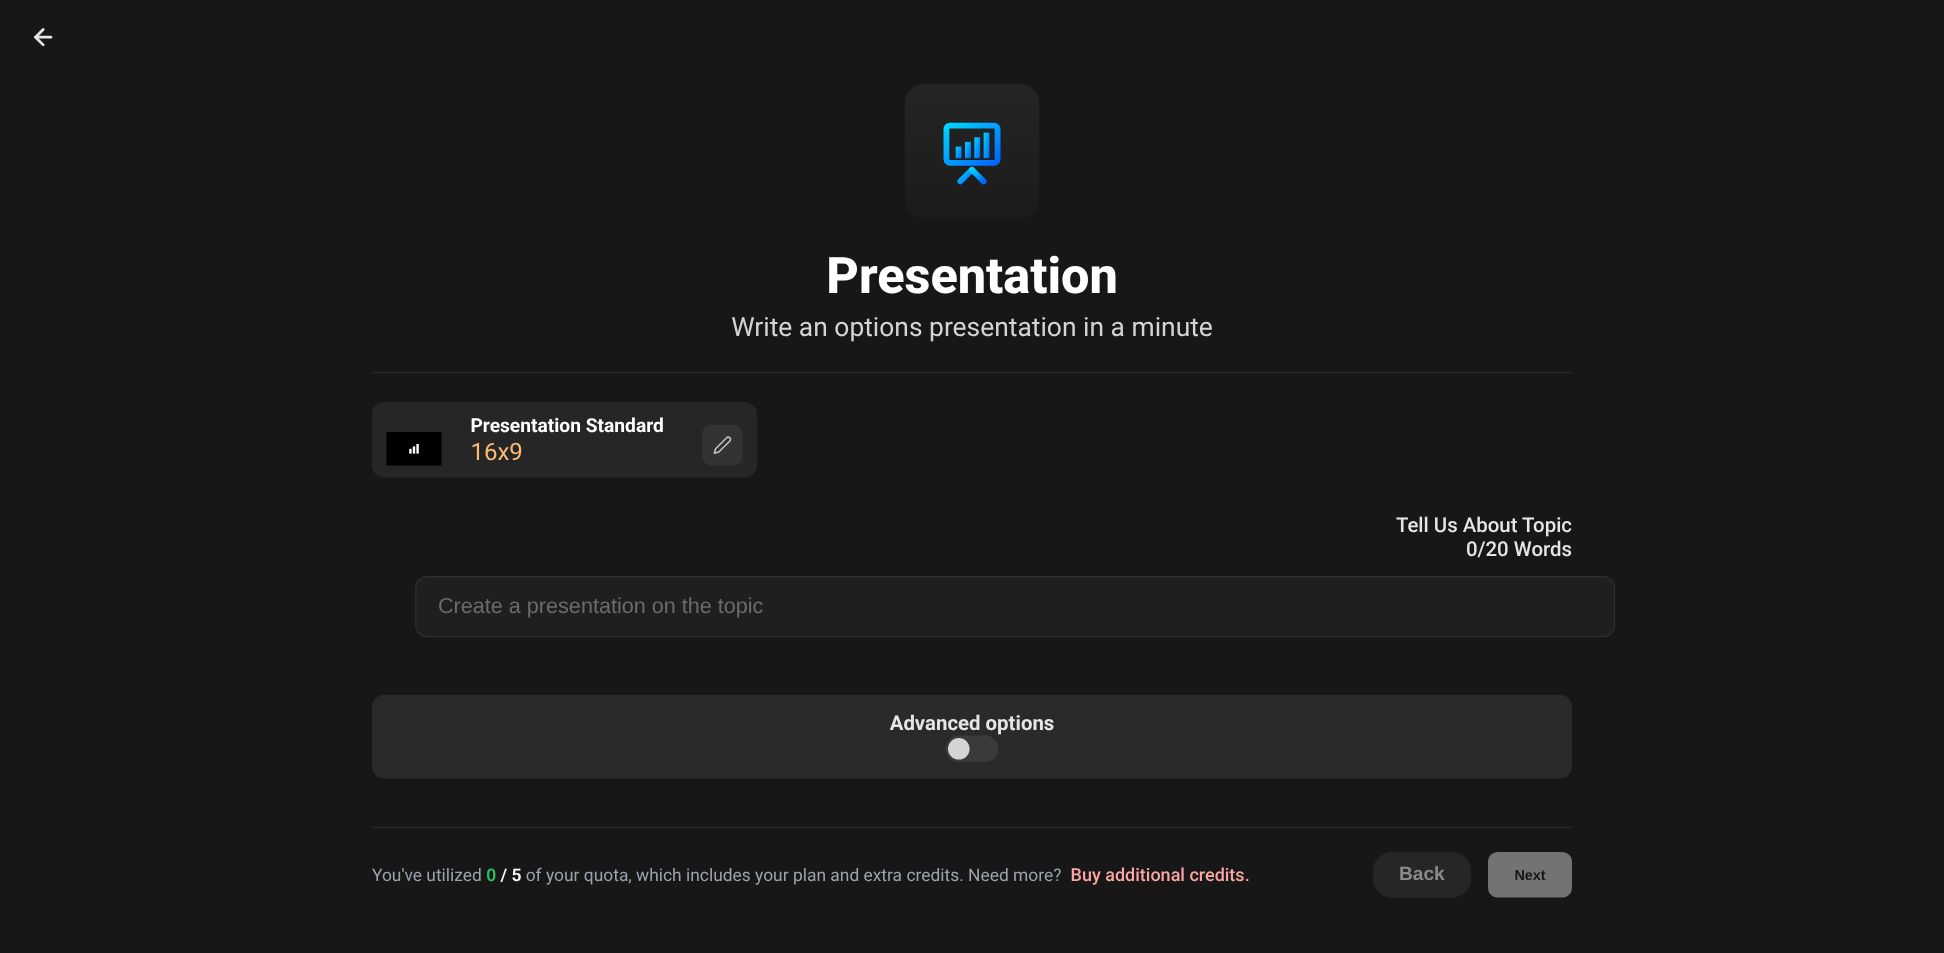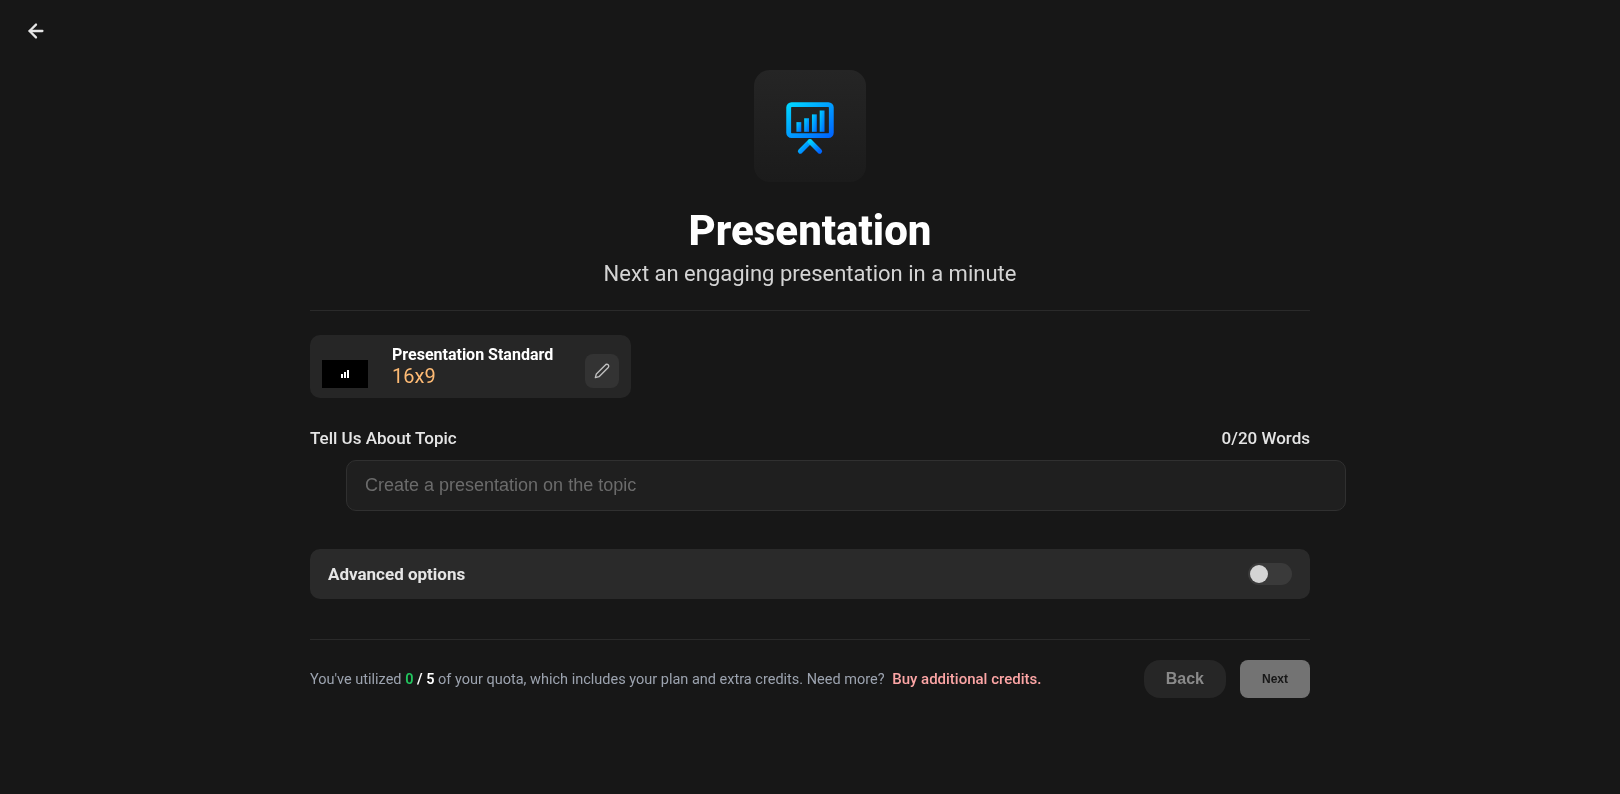--- a/index.html
+++ b/index.html
@@ -83,42 +83,44 @@
     display: flex;
     align-items: center;
     justify-content: center;
     cursor: pointer;
   }
   .topic-header {
     display: flex;
     justify-content: space-between;
     align-items: flex-end;
     margin-bottom: 12px;
+    flex-direction: column;
   }
   .word-count { font-size: 17px; color: #e5e5e5; font-weight: 500; }
   .topic-input {
     width: 100%;
     background: #1f1f1f;
     border: 1px solid #303030;
     border-radius: 10px;
     padding: 14px 18px;
     font-size: 18px;
     color: #e5e5e5;
     outline: none;
     margin-left: 36px;
   }
   .topic-input::placeholder { color: #6b6b6b; }
   .advanced-row {
-    margin-top: 38px;
+    margin-top: 48px;
     background: #2a2a2a;
     border-radius: 10px;
     padding: 14px 18px;
     display: flex;
     justify-content: space-between;
     align-items: center;
+    flex-direction: column;
   }
   .advanced-label { font-size: 17px; font-weight: 700; color: #e5e5e5; }
   .toggle {
     width: 44px; height: 22px;
     background: #3a3a3a;
     border-radius: 11px;
     position: relative;
     cursor: pointer;
   }
   .toggle-knob {
@@ -192,21 +194,21 @@
         <rect x="18" y="28" width="5" height="10" fill="url(#g1)"></rect>
         <rect x="26" y="24" width="5" height="14" fill="url(#g1)"></rect>
         <rect x="34" y="20" width="5" height="18" fill="url(#g1)"></rect>
         <rect x="42" y="16" width="5" height="22" fill="url(#g1)"></rect>
         <line x1="32" y1="42" x2="32" y2="48" stroke="url(#g1)" stroke-width="5" stroke-linecap="round"></line>
         <line x1="32" y1="48" x2="22" y2="58" stroke="url(#g1)" stroke-width="5" stroke-linecap="round"></line>
         <line x1="32" y1="48" x2="42" y2="58" stroke="url(#g1)" stroke-width="5" stroke-linecap="round"></line>
       </svg>
     </div>
     <h1 class="hero-title">Presentation</h1>
-    <p class="hero-subtitle">Next an engaging presentation in a minute</p>
+    <p class="hero-subtitle">Write an options presentation in a minute</p>
   </div>
 
   <div class="size-card">
     <div class="size-thumb">
       <svg width="12" height="10" viewBox="0 0 12 10">
         <rect x="2" y="5" width="2" height="4" fill="#fff"></rect>
         <rect x="5" y="3" width="2" height="6" fill="#fff"></rect>
         <rect x="8" y="1" width="2" height="8" fill="#fff"></rect>
       </svg>
     </div>

